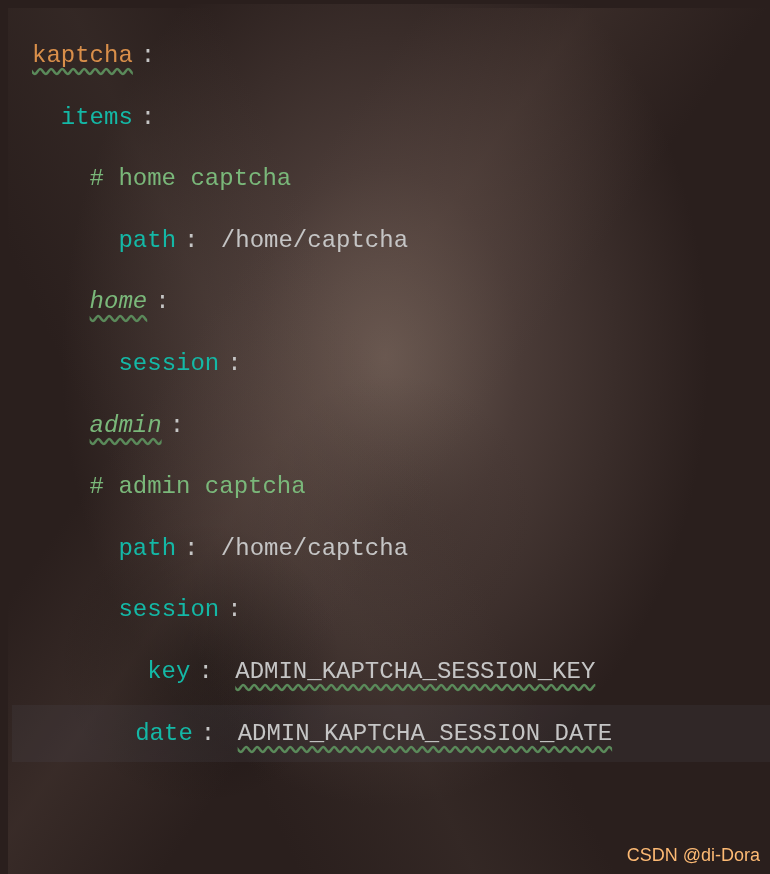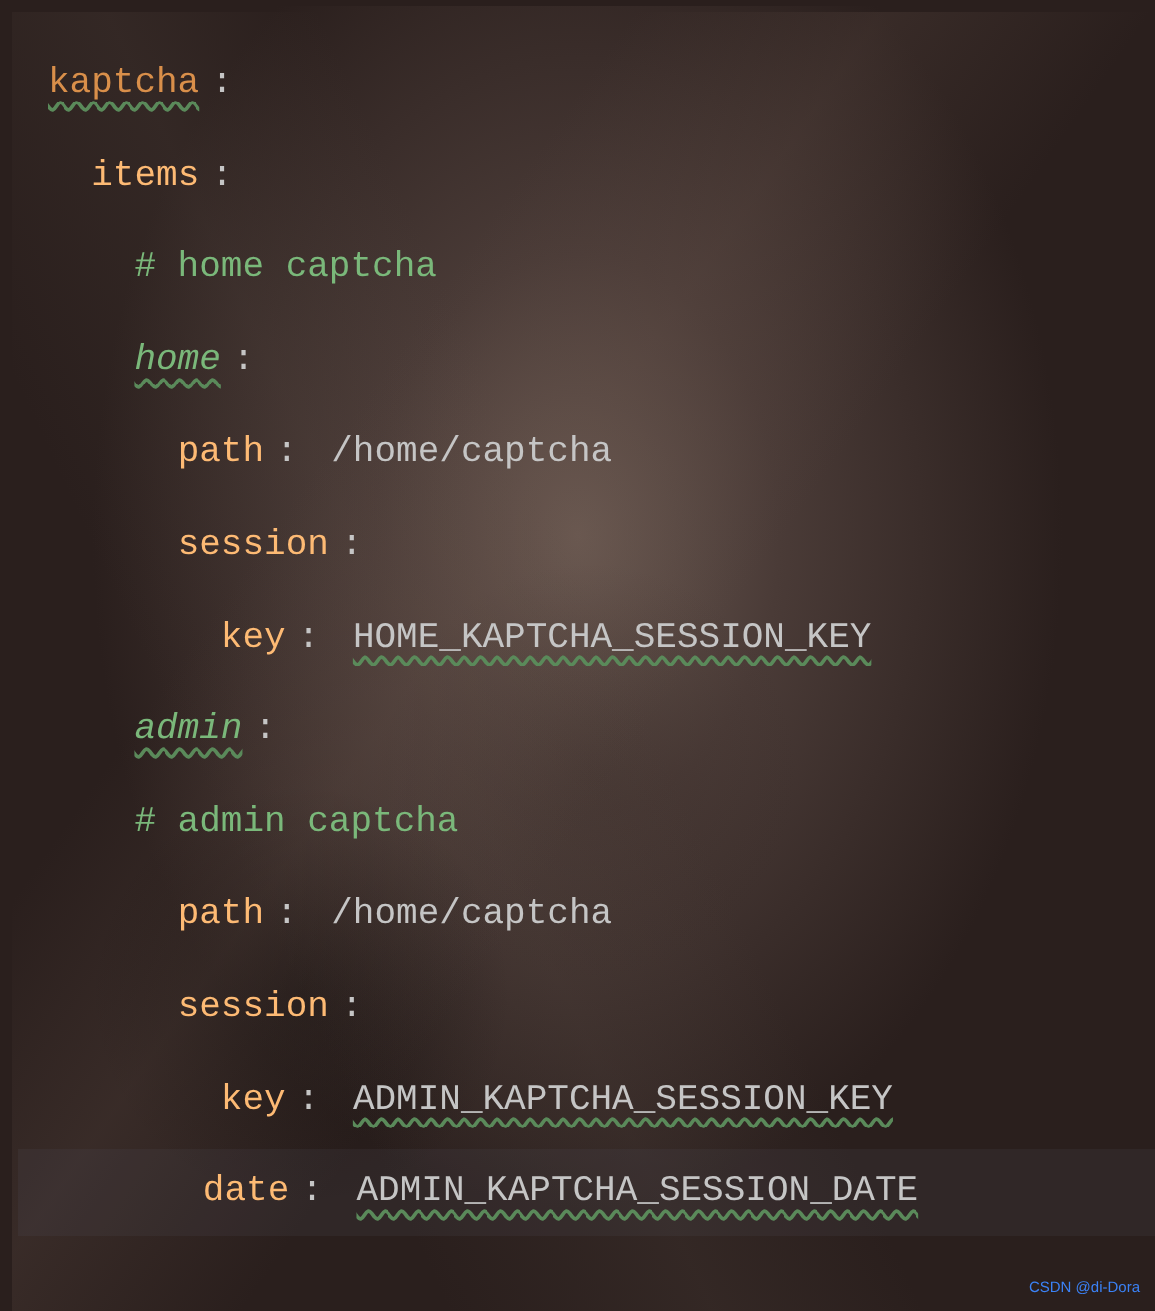--- a/index.html
+++ b/index.html
@@ -37,21 +37,21 @@
     .code-container {
       position: relative;
       z-index: 1;
     }
 
     .line {
       white-space: pre;
     }
 
     .key {
-      color: #fdba74;
+      color: #14b8a6;
     }
 
     .key-top {
       color: #d98f4a;
       text-decoration-line: underline;
       text-decoration-style: wavy;
       text-decoration-color: #5a8a5a;
       text-underline-offset: 6px;
     }
 
@@ -76,22 +76,22 @@
       text-decoration-line: underline;
       text-decoration-style: wavy;
       text-decoration-color: #5a8a5a;
       text-underline-offset: 6px;
     }
 
     .watermark {
       position: absolute;
       bottom: 14px;
       right: 14px;
-      font-size: 10px;
-      color: #3b82f6;
+      font-size: 18px;
+      color: #fdba74;
       font-family: Arial, sans-serif;
       line-height: 1;
       z-index: 2;
     }
 
     .highlight-line {
       background: rgba(90, 90, 100, 0.15);
       display: block;
       margin-left: -12px;
       margin-right: -12px;
@@ -99,24 +99,23 @@
       padding-right: 12px;
     }
   </style>
 </head>
 <body>
 
 <div class="code-container">
   <div class="line"><span class="key-top">kaptcha</span><span class="colon">:</span></div>
   <div class="line">  <span class="key">items</span><span class="colon">:</span></div>
   <div class="line">    <span class="comment"># home captcha</span></div>
+  <div class="line">      <span class="key">path</span><span class="colon">: </span><span class="value">/home/captcha</span></div>
   <div class="line">    <span class="italic-key wavy-green">home</span><span class="colon">:</span></div>
-  <div class="line">      <span class="key">path</span><span class="colon">: </span><span class="value">/home/captcha</span></div>
   <div class="line">      <span class="key">session</span><span class="colon">:</span></div>
-  <div class="line">        <span class="key">key</span><span class="colon">: </span><span class="value wavy-green">HOME_KAPTCHA_SESSION_KEY</span></div>
   <div class="line">    <span class="italic-key wavy-green">admin</span><span class="colon">:</span></div>
   <div class="line">    <span class="comment"># admin captcha</span></div>
   <div class="line">      <span class="key">path</span><span class="colon">: </span><span class="value">/home/captcha</span></div>
   <div class="line">      <span class="key">session</span><span class="colon">:</span></div>
   <div class="line">        <span class="key">key</span><span class="colon">: </span><span class="value wavy-green">ADMIN_KAPTCHA_SESSION_KEY</span></div>
   <div class="line highlight-line">        <span class="key">date</span><span class="colon">: </span><span class="value wavy-green">ADMIN_KAPTCHA_SESSION_DATE</span></div>
 </div>
 
 <div class="watermark">CSDN @di-Dora</div>
 

